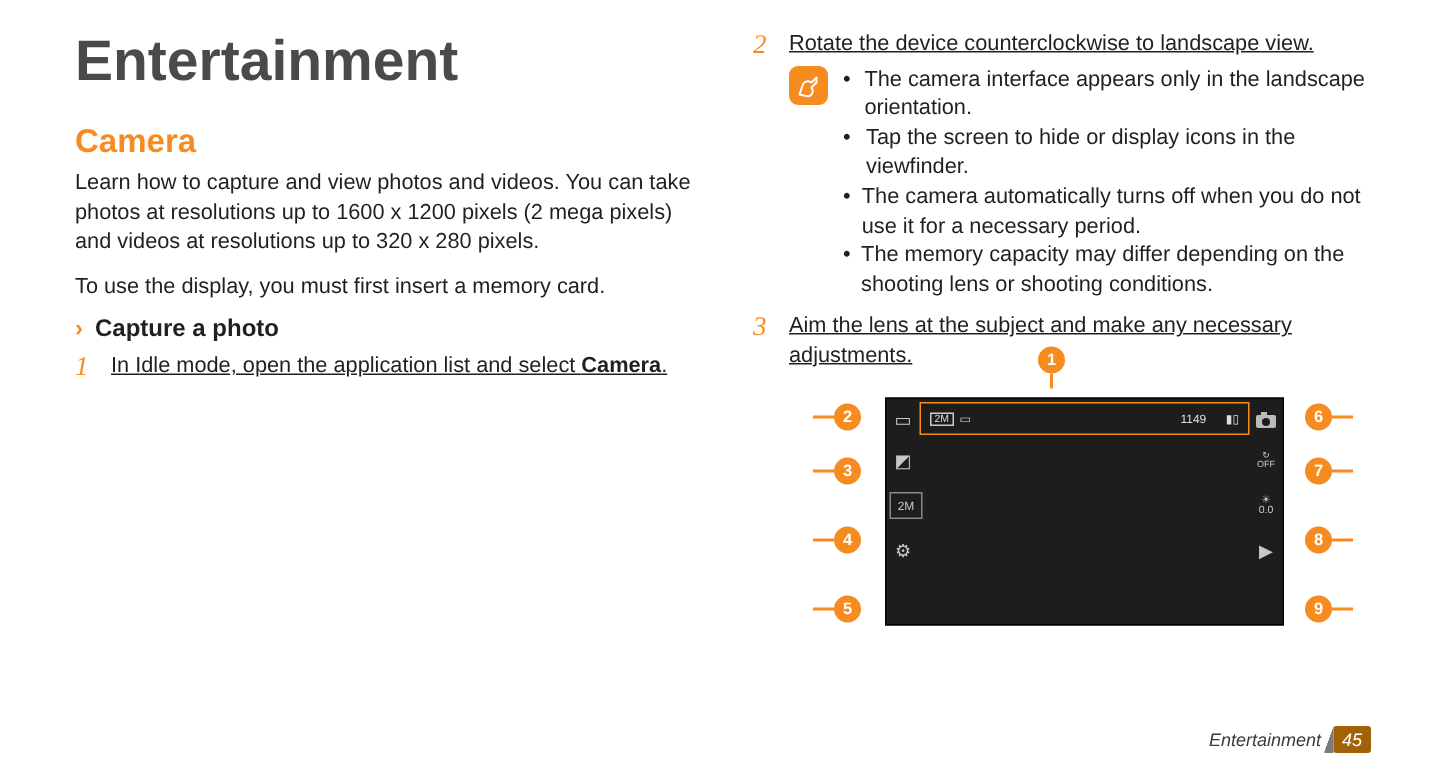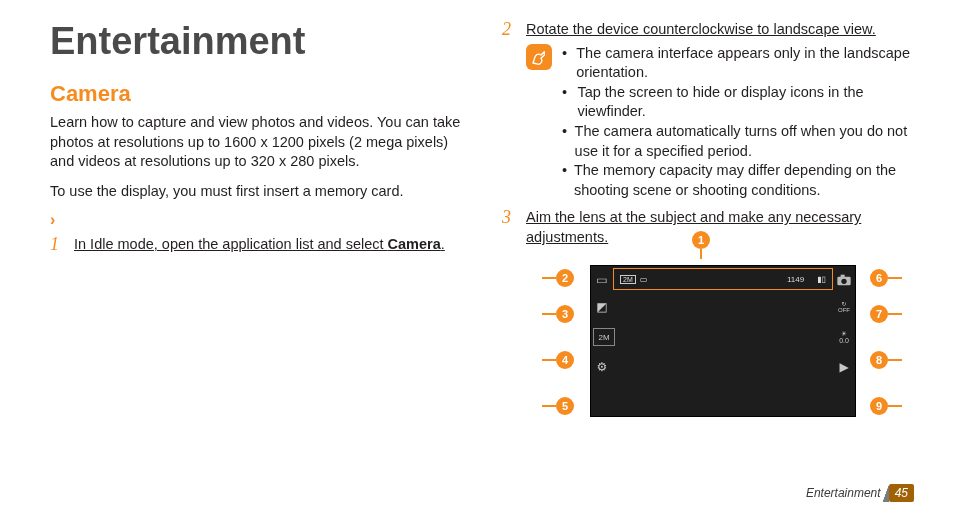--- a/index.html
+++ b/index.html
@@ -58,20 +58,21 @@
 <div class="page">
 
   <div class="col">
     <div class="h1">Entertainment</div>
     <div class="h2">Camera</div>
     <div class="body-text">Learn how to capture and view photos and videos. You can take photos at resolutions up to 1600 x 1200 pixels (2 mega pixels) and videos at resolutions up to 320 x 280 pixels.</div>
     <div class="body-text">To use the display, you must first insert a memory card.</div>
 
     <div class="sub-heading">
       <span class="chev">›</span>
+      <span>Capture a photo</span>
     </div>
 
     <div class="step">
       <div class="step-num">1</div>
       <div class="step-body">
         <span>In Idle mode, open the application list and select </span><span class="bold">Camera</span><span>.</span>
       </div>
     </div>
   </div>
 
@@ -92,25 +93,25 @@
         <div class="bullet-row">
             <span class="dot">•</span>
             <span>The camera interface appears only in the landscape orientation.</span>
           </div>
         <div class="bullet-row">
             <span class="dot">•</span>
             <span>Tap the screen to hide or display icons in the viewfinder.</span>
           </div>
         <div class="bullet-row">
             <span class="dot">•</span>
-            <span>The camera automatically turns off when you do not use it for a specified period.</span>
+            <span>The camera automatically turns off when you do not use it for a necessary period.</span>
           </div>
         <div class="bullet-row">
             <span class="dot">•</span>
-            <span>The memory capacity may differ depending on the shooting scene or shooting conditions.</span>
+            <span>The memory capacity may differ depending on the shooting lens or shooting conditions.</span>
           </div>
       </div>
     </div>
 
     <div class="step">
       <div class="step-num">3</div>
       <div class="step-body">Aim the lens at the subject and make any necessary adjustments.</div>
     </div>
 
     <div class="diagram">

